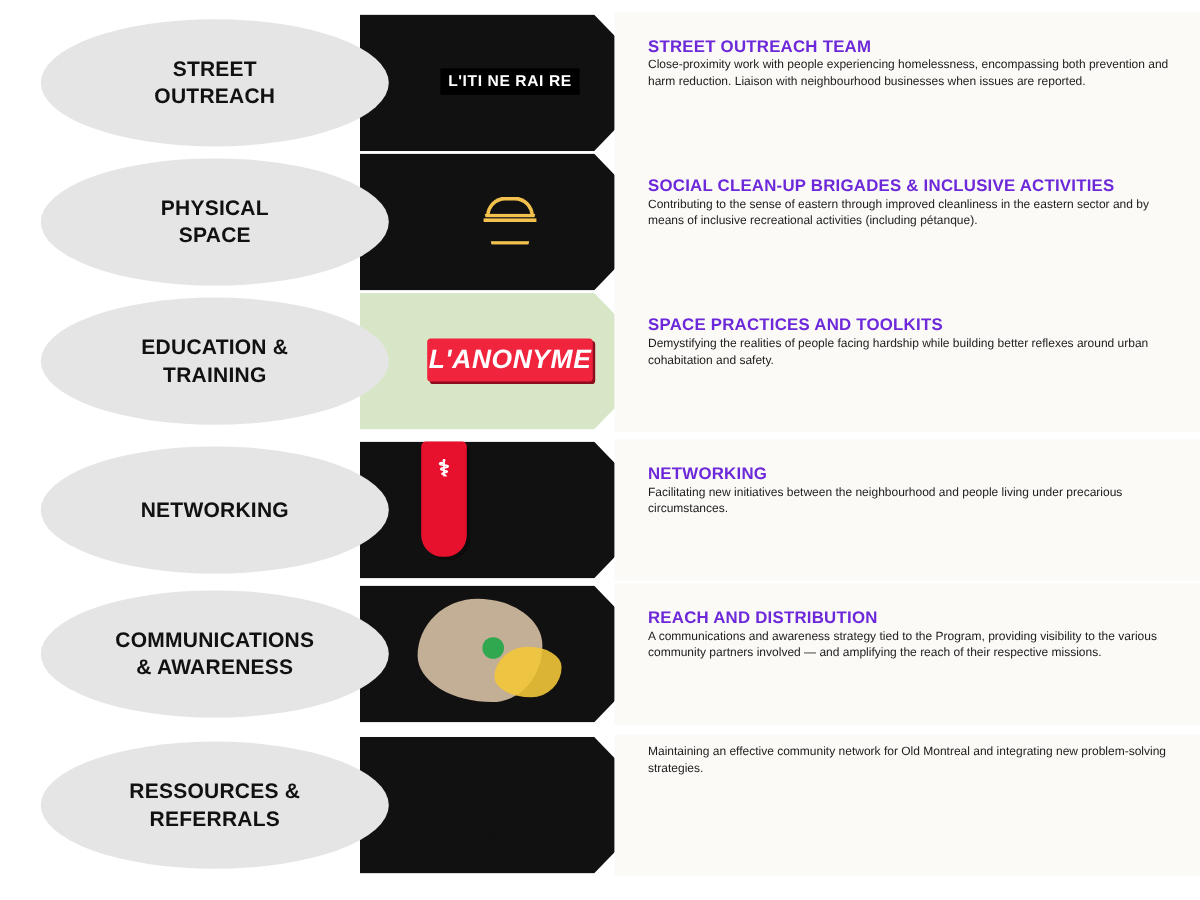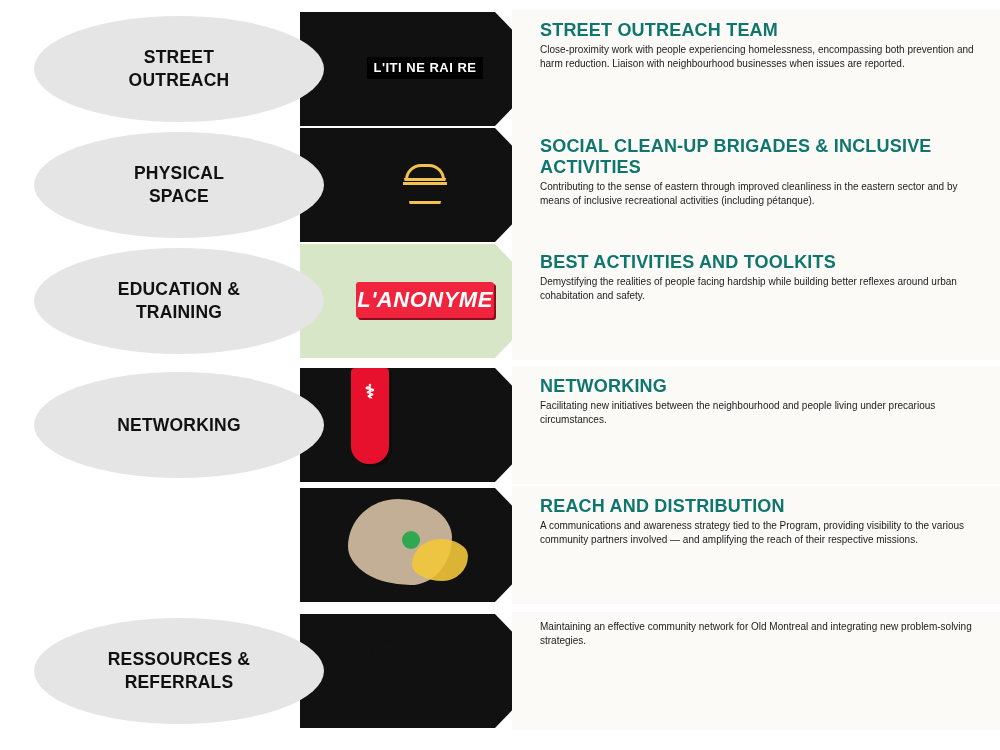--- a/index.html
+++ b/index.html
@@ -76,25 +76,25 @@
     position: absolute;
     left: 512px;
     top: 2px;
     width: 488px;
     height: 118px;
     background: #fbfaf7;
     box-sizing: border-box;
     padding: 8px 22px 8px 28px;
   }
   .panel-title {
-    font-size: 18px;
-    font-weight: bold;
-    color: #0f766e;
+    font-size: 14px;
+    font-weight: bold;
+    color: #6d28d9;
     letter-spacing: 0.2px;
-    margin: 2px 0 2px 0;
+    margin: 12px 0 2px 0;
   }
   .panel-body {
     font-size: 10px;
     color: #1b1b1b;
     line-height: 1.38;
     margin: 0;
   }
 
   
   .logo-slot {
@@ -284,21 +284,21 @@
   <div class="row" style="top:240px;">
     <div class="chevron soft"></div>
     <div class="ellipse">
       <div class="ellipse-text">EDUCATION &amp;
 TRAINING</div>
     </div>
     <div class="logo-slot" style="top:0px;">
       <div class="logo-anonyme">L'ANONYME</div>
     </div>
     <div class="panel">
-      <p class="panel-title">BEST ACTIVITIES AND TOOLKITS</p>
+      <p class="panel-title">SPACE PRACTICES AND TOOLKITS</p>
       <p class="panel-body">Demystifying the realities of people facing hardship while building better reflexes around urban cohabitation and safety.</p>
     </div>
   </div>
 
   <div class="row" style="top:364px;">
     <div class="chevron"></div>
     <div class="ellipse">
       <div class="ellipse-text">NETWORKING</div>
     </div>
     <div class="logo-slot" style="top:-8px; left:300px; width:140px;">
@@ -307,20 +307,24 @@
       </div>
     </div>
     <div class="panel">
       <p class="panel-title">NETWORKING</p>
       <p class="panel-body">Facilitating new initiatives between the neighbourhood and people living under precarious circumstances.</p>
     </div>
   </div>
 
   <div class="row" style="top:484px;">
     <div class="chevron"></div>
+    <div class="ellipse">
+      <div class="ellipse-text">COMMUNICATIONS
+&amp; AWARENESS</div>
+    </div>
     <div class="logo-slot" style="top:0px; left:330px; width:160px;">
       <div class="logo-blob">
         <div class="b1"></div>
         <div class="b2"></div>
         <div class="b3"></div>
       </div>
     </div>
     <div class="panel">
       <p class="panel-title">REACH AND DISTRIBUTION</p>
       <p class="panel-body">A communications and awareness strategy tied to the Program, providing visibility to the various community partners involved — and amplifying the reach of their respective missions.</p>

